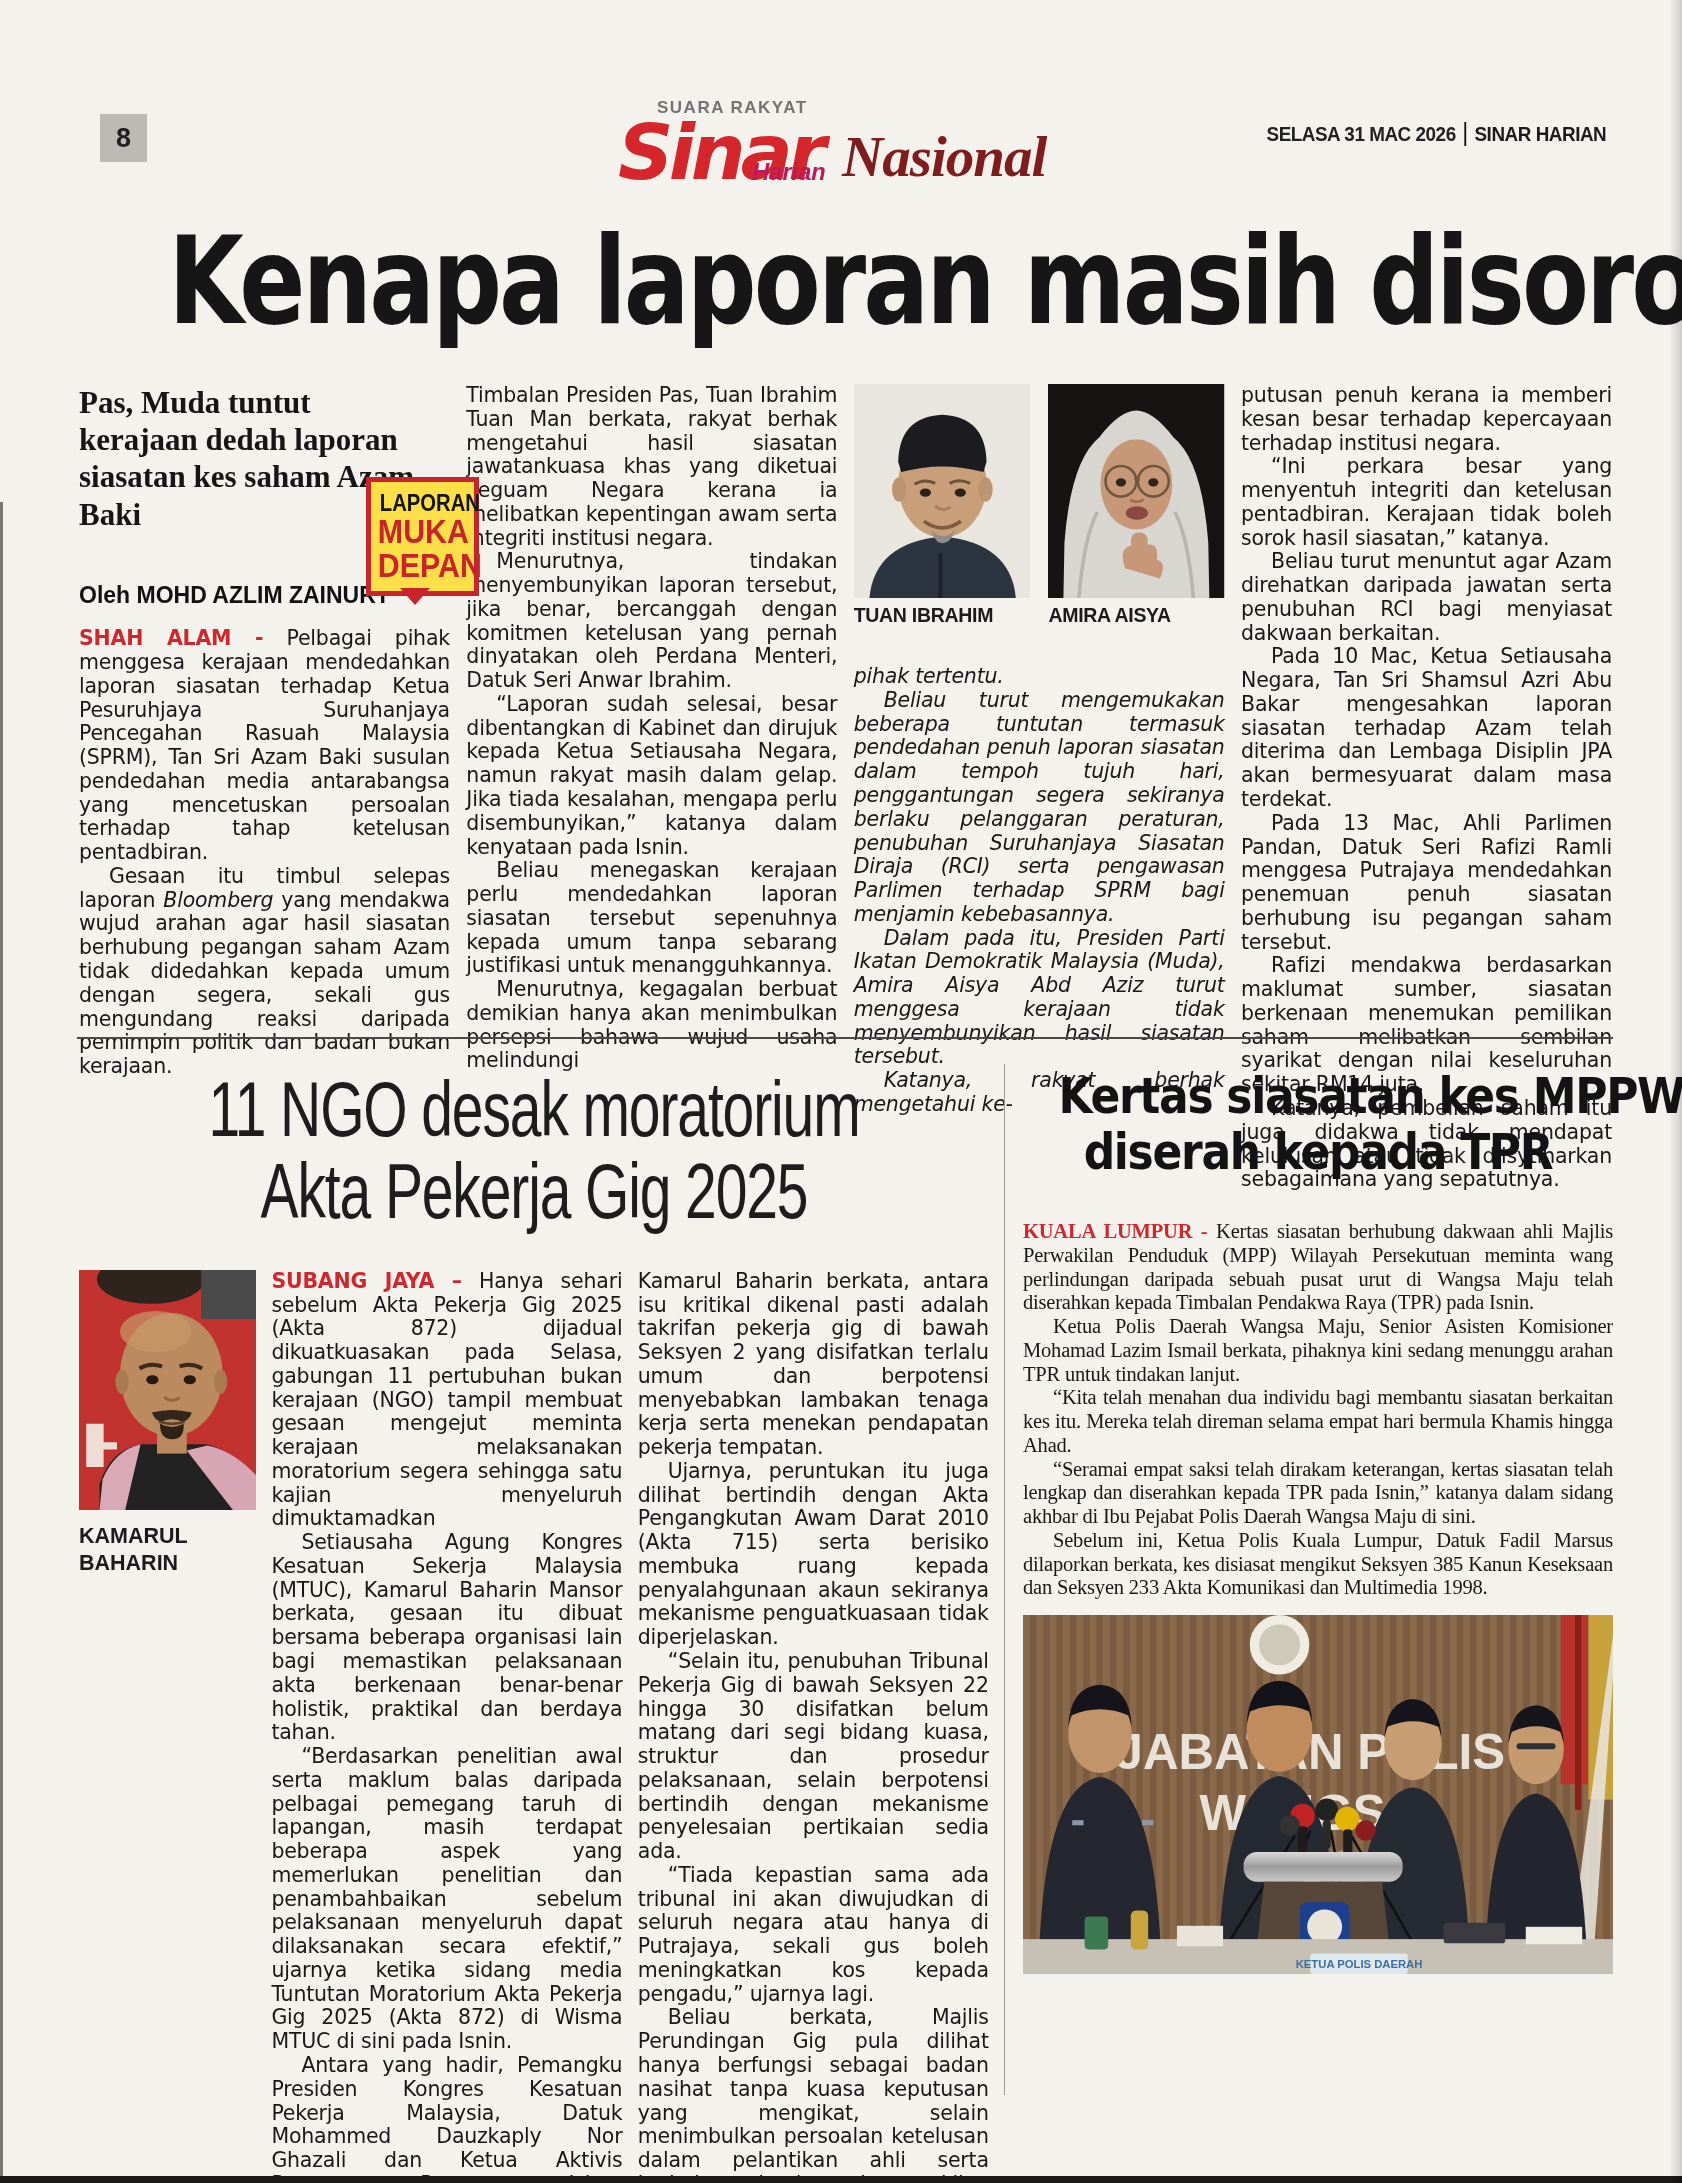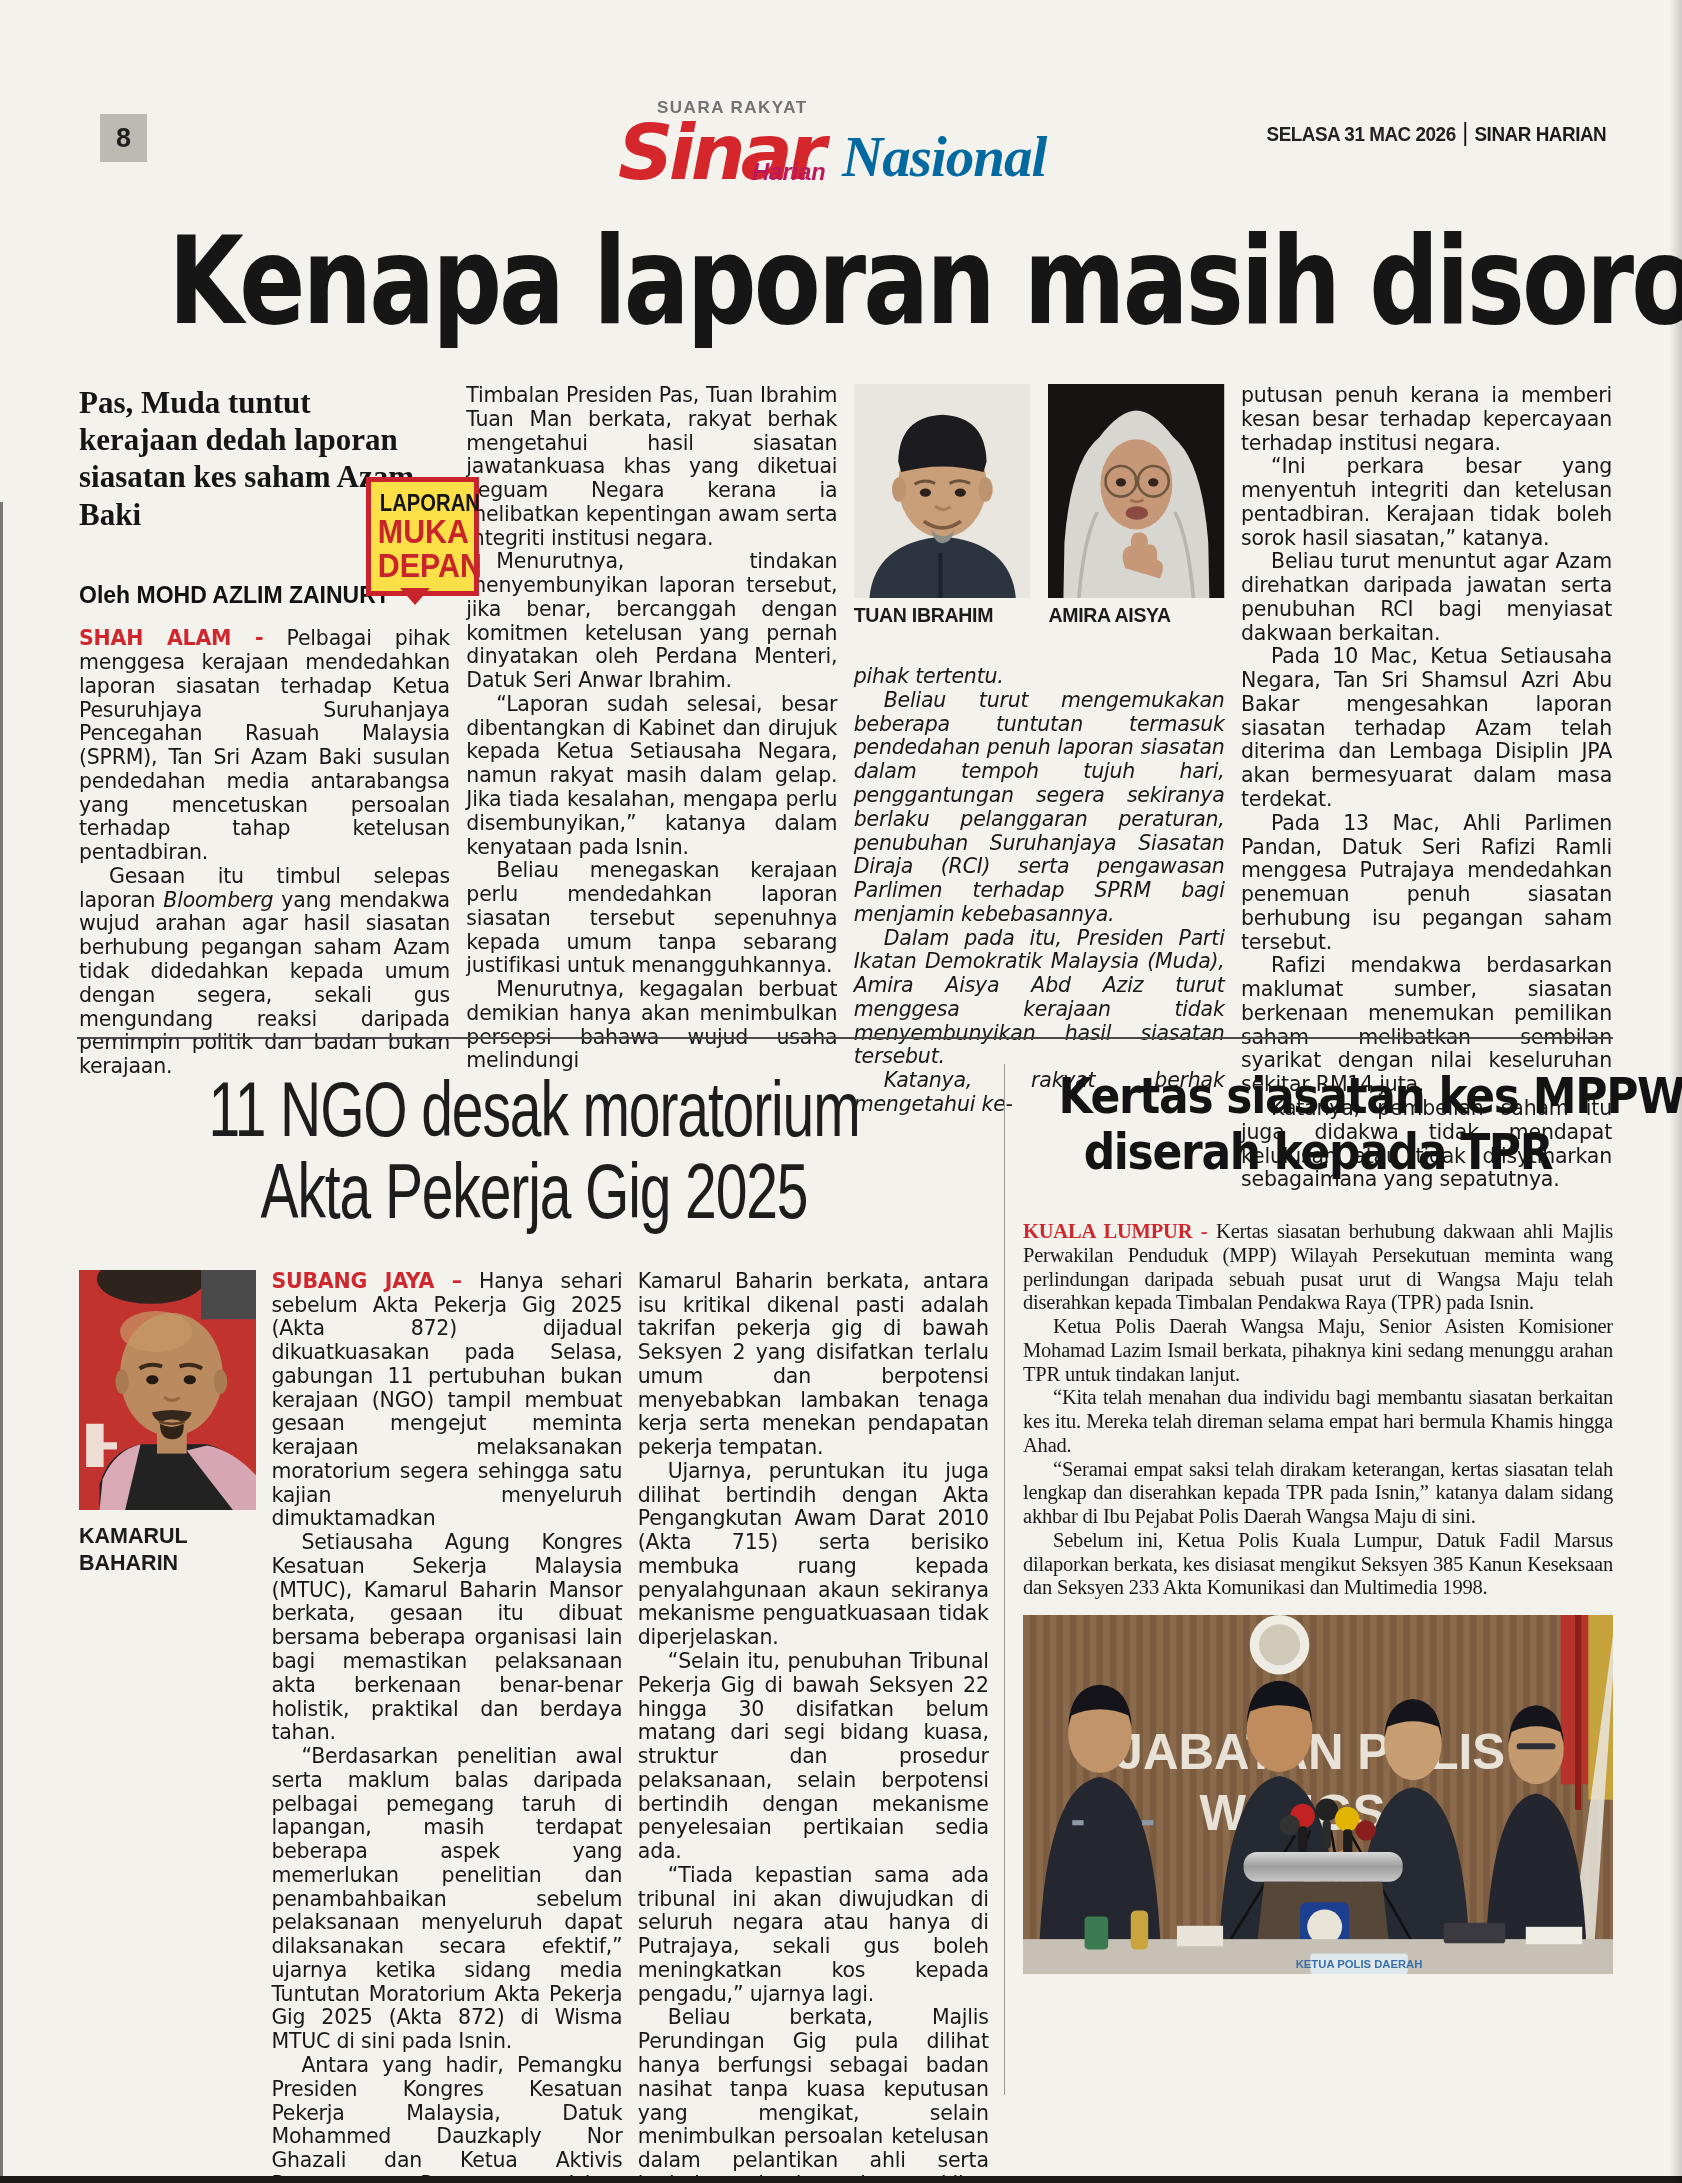--- a/index.html
+++ b/index.html
@@ -19,21 +19,21 @@
     position:absolute; left:100px; top:114px; width:47px; height:48px;
     background:#bdbab4; display:flex; align-items:center; justify-content:center;
     font:bold 27px "Liberation Sans", sans-serif; color:#1f1f1f;
   }
   .masthead { position:absolute; top:95px; left:618px; display:flex; align-items:flex-end; gap:20.5px; }
   .brand-block { position:relative; padding-top:20.5px; }
   .brand-tagline { position:absolute; top:3.1px; left:39px; font:bold 17px "Liberation Sans", sans-serif;
     color:#737373; letter-spacing:1.5px; }
   .brand-main { font:italic 900 77px/0.95 "DejaVu Sans", sans-serif; color:#d5262c; letter-spacing:-4.6px; }
   .brand-sub { position:absolute; right:-4.1px; bottom:3.1px; font:italic bold 23.6px "Liberation Sans", sans-serif; color:#be185d; }
-  .section-name { font:italic bold 57px/1 "Liberation Serif", serif; color:#0369a1; padding-bottom:4.1px; letter-spacing:-1px; }
+  .section-name { font:italic bold 57px/1 "Liberation Serif", serif; color:#7f1d1d; padding-bottom:4.1px; letter-spacing:-1px; }
   .issue-line { position:absolute; top:122px; right:76px; font:bold 20.5px "Liberation Sans", sans-serif;
     letter-spacing:-0.5px; display:flex; align-items:center; gap:9.2px; transform:scaleX(.92); transform-origin:right; }
   .issue-line .date { font-weight:600; color:#222; }
   .issue-line .bar { width:2.1px; height:23.6px; background:#111; }
   .issue-line .paper { font-weight:900; }
 
   
   .headline-main {
     position:absolute; left:0; right:0; top:220px; text-align:center; white-space:nowrap;
     font:bold 122px/1 "DejaVu Sans", sans-serif; letter-spacing:-3.6px; color:#161616;

